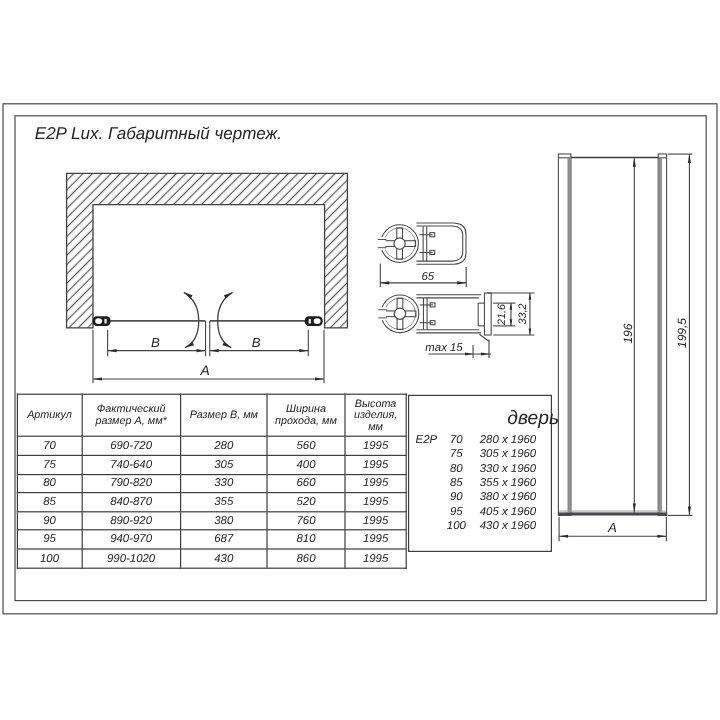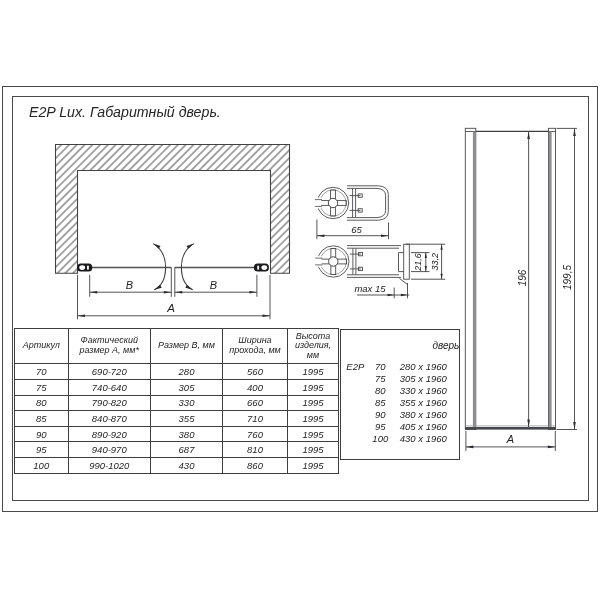--- a/index.html
+++ b/index.html
@@ -190,21 +190,21 @@
     <polygon points="465.9,446.9 473.4,445.6 473.4,448.2"></polygon>
     <polygon points="555.3,446.9 547.8,445.6 547.8,448.2"></polygon>
   </g>
   <g font-family="Liberation Sans,sans-serif" font-style="italic" fill="#242426">
     <text x="526.3" y="278" font-size="10" text-anchor="middle" transform="rotate(-90 526.3 278)">196</text>
     <text x="571.3" y="277.5" font-size="10" text-anchor="middle" transform="rotate(-90 571.3 277.5)">199,5</text>
     <text x="510.3" y="443" font-size="11" text-anchor="middle">A</text>
   </g>
 </svg>
 
-<div class="abs it" style="left:29px;top:104.2px;font-size:14.2px;white-space:nowrap;">E2P Lux. Габаритный дверь.</div>
+<div class="abs it" style="left:29px;top:104.2px;font-size:14.2px;white-space:nowrap;">E2P Lux. Габаритный чертеж.</div>
 
 <table class="t1 abs" style="left:14px;top:327.5px;width:324px;height:146px;border:1.4px solid #3e3e40;">
   <colgroup>
     <col style="width:53.5px">
       <col style="width:82.5px">
       <col style="width:72px">
     <col style="width:65px">
       <col style="width:51px">
   </colgroup>
   <tbody>
@@ -233,21 +233,21 @@
         <td>80</td>
         <td>790-820</td>
         <td>330</td>
         <td>660</td>
         <td>1995</td>
       </tr>
   <tr style="height:14.1px;font-size:9.5px;">
         <td>85</td>
         <td>840-870</td>
         <td>355</td>
-        <td>710</td>
+        <td>520</td>
         <td>1995</td>
       </tr>
   <tr style="height:14.1px;font-size:9.5px;">
         <td>90</td>
         <td>890-920</td>
         <td>380</td>
         <td>760</td>
         <td>1995</td>
       </tr>
   <tr style="height:14.1px;font-size:9.5px;">
@@ -261,19 +261,19 @@
         <td>100</td>
         <td>990-1020</td>
         <td>430</td>
         <td>860</td>
         <td>1995</td>
       </tr>
 </tbody>
   </table>
 
 <div class="abs" style="left:340.3px;top:328.7px;width:118px;height:129px;border:1px solid #3e3e40;">
-  <div class="abs it" style="left:0;top:10.5px;width:100%;font-size:10px;text-align:right;">
+  <div class="abs it" style="left:16px;top:10.5px;width:100%;font-size:16px;text-align:center;">
     <span style="margin-left:56px;">дверь</span>
   </div>
   <div class="abs it" style="left:5px;top:31px;font-size:9.5px;">E2P</div>
   <div class="abs it" style="left:26px;top:31px;width:26px;font-size:9.5px;text-align:center;line-height:12.1px;">70<br>75<br>80<br>85<br>90<br>95<br>100</div>
   <div class="abs it" style="left:58.5px;top:31px;width:53px;font-size:9.5px;line-height:12.1px;">280 x 1960<br>305 x 1960<br>330 x 1960<br>355 x 1960<br>380 x 1960<br>405 x 1960<br>430 x 1960</div>
 </div>
 
 </body></html>

